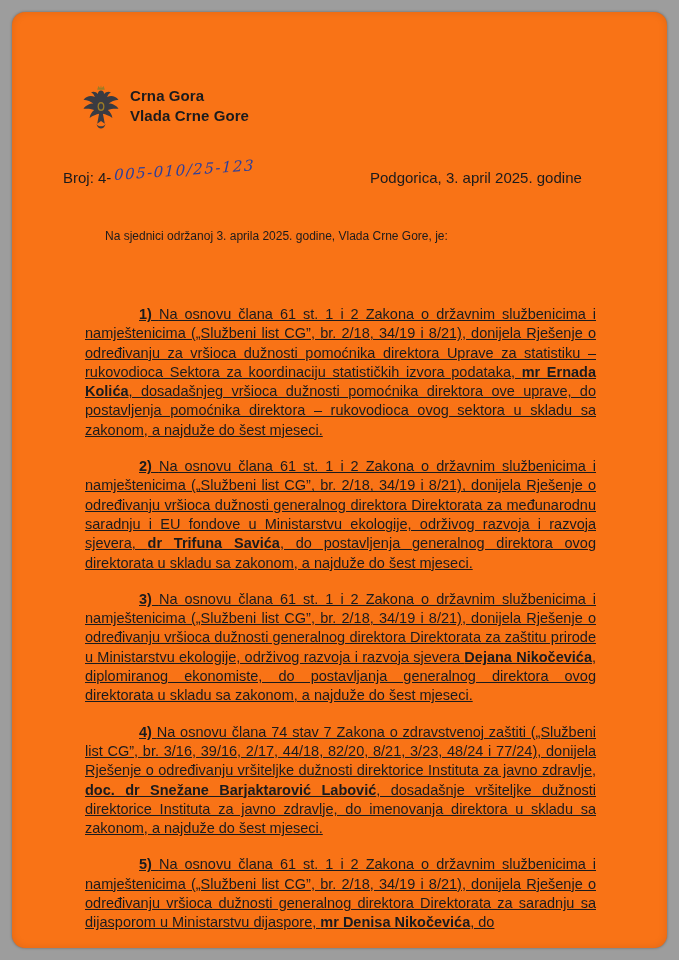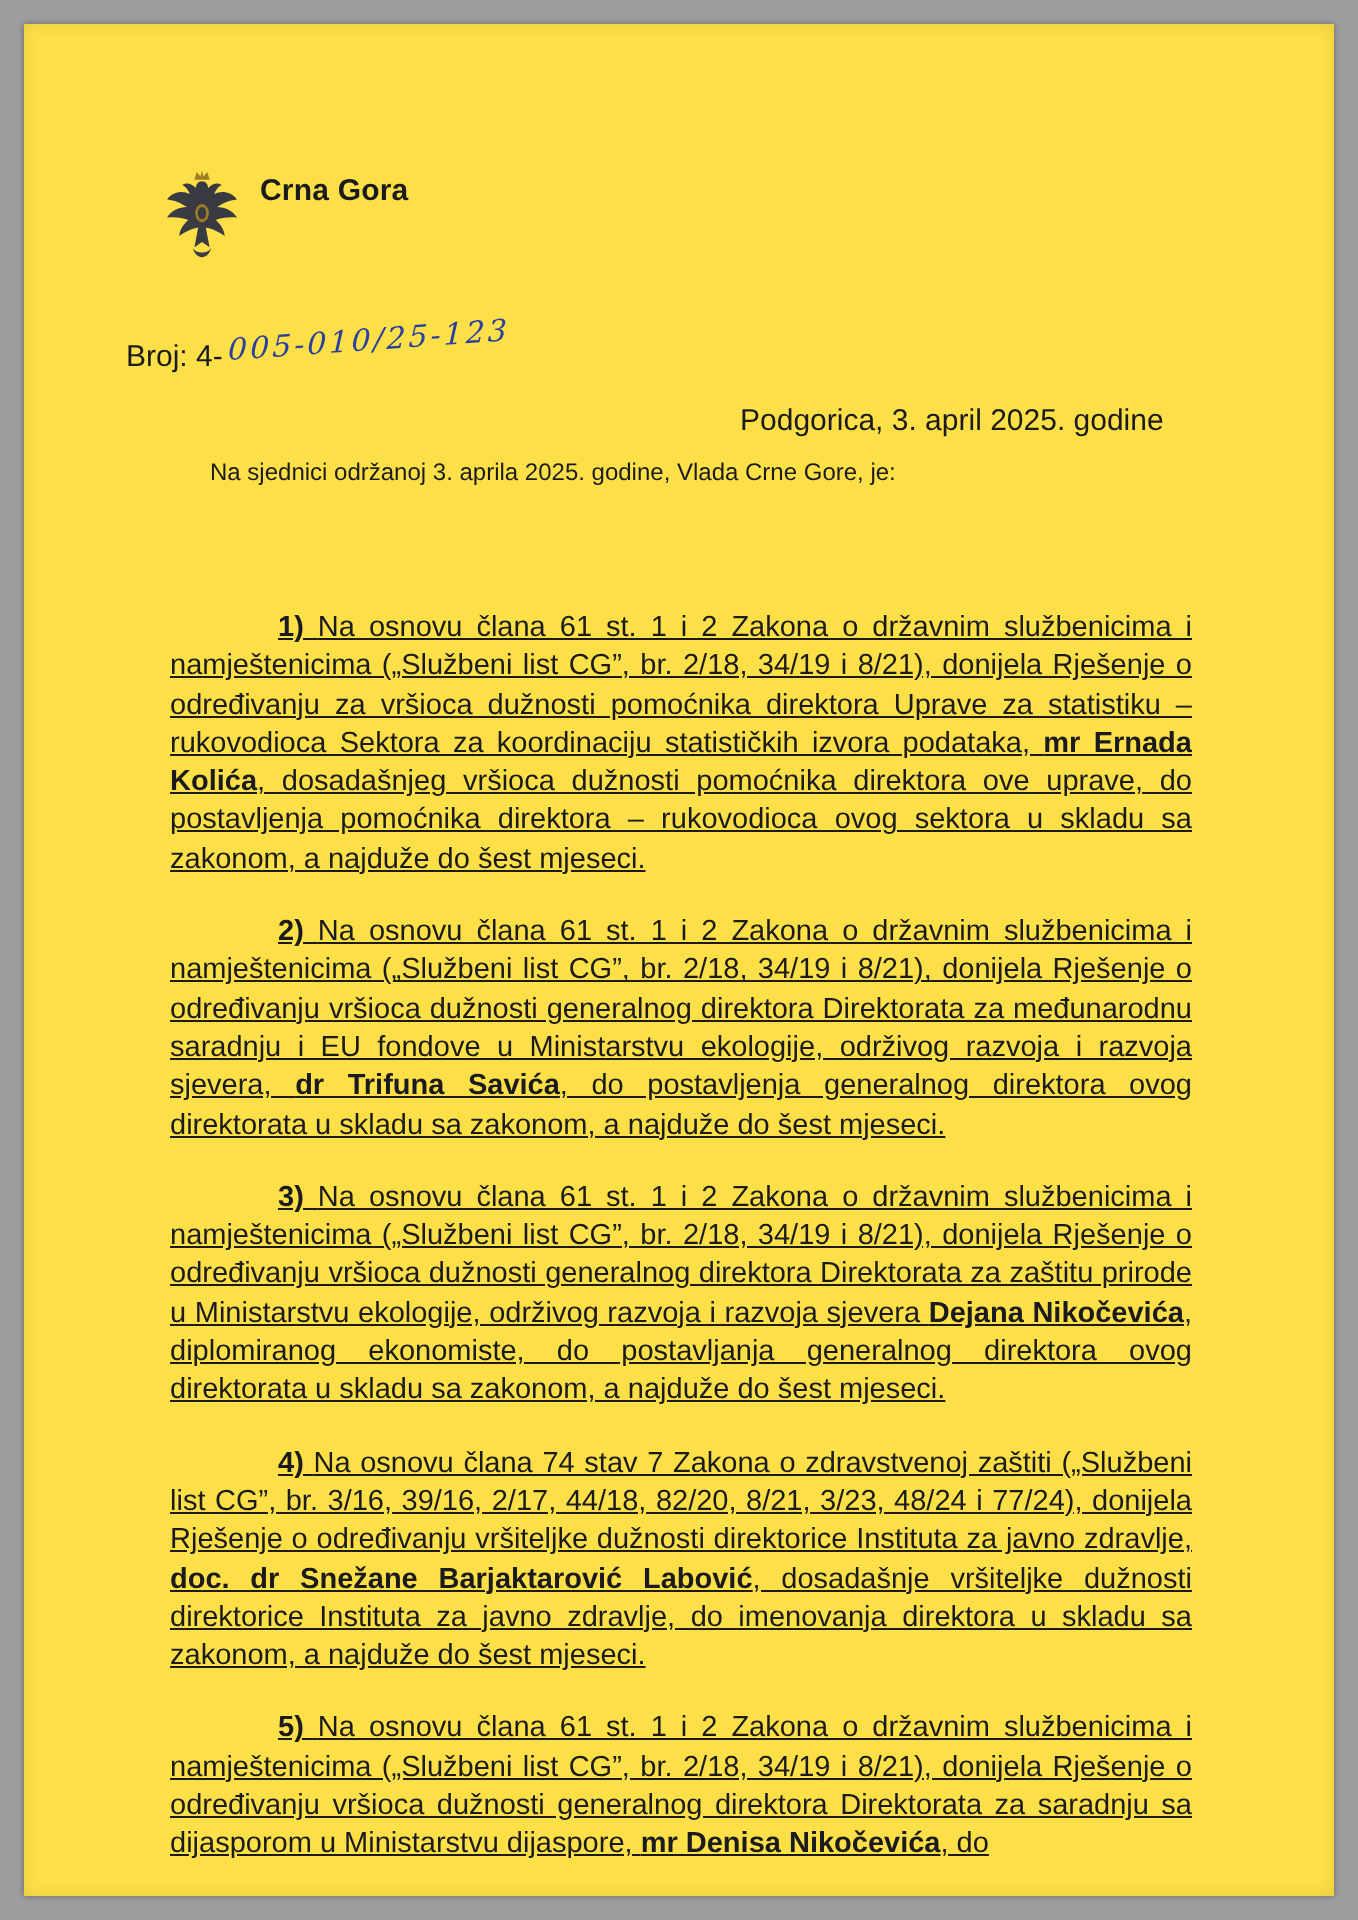--- a/index.html
+++ b/index.html
@@ -7,23 +7,24 @@
     position: relative;
     width: 679px;
     height: 960px;
     background: #9d9d9d;
     overflow: hidden;
     font-family: "Liberation Sans", "DejaVu Sans", sans-serif;
   }
   .page {
     position: absolute;
     left: 12px; top: 12px; right: 12px; bottom: 12px;
-    background: #fde047;
+    background: #f97316;
     box-shadow: inset 0 0 8px rgba(0,0,0,0.10), 0 0 3px rgba(0,0,0,0.35);
     color: #1b1b1d;
+    border-radius: 13px;
   }
   .emblem {
     position: absolute;
     left: 70px; top: 72px;
     width: 38px; height: 58px;
     display: block;
   }
   .letterhead {
     position: absolute;
     left: 118px; top: 74px;
@@ -47,21 +48,20 @@
     font-size: 15px;
     letter-spacing: 1.5px;
     transform: rotate(-4deg) translateY(-3px) skewX(-6deg);
     transform-origin: left bottom;
   }
   .place-date {
     position: absolute;
     left: 358px; top: 157px;
     font-size: 15px;
     white-space: nowrap;
-    margin-top: 33px;
   }
   .intro {
     position: absolute;
     left: 93px; top: 217px;
     font-size: 12px;
   }
   .body {
     position: absolute;
     left: 56px; top: 276px;
     width: 545px;
@@ -89,20 +89,21 @@
                  C77 45 85 41 96 40 C88 30 76 28 66 33 C68 28 71 23 76 21
                  C71 17 63 19 58 25 C58 20 55 16 50 16 Z" fill="#3a3b42"></path>
         <path d="M38 104 C42 112 58 112 62 104 C58 120 42 120 38 104 Z" fill="#3a3b42"></path>
         <ellipse cx="50" cy="58" rx="9" ry="12" fill="#9c7c26"></ellipse>
         <ellipse cx="50" cy="58" rx="5.5" ry="8" fill="#3a3b42"></ellipse>
       </svg>
     </span>
 
     <div class="letterhead">
       <div>Crna Gora</div>
+      <div>Vlada Crne Gore</div>
     </div>
 
     <div class="ref"><span>Broj: 4-</span><span class="handwritten">005-010/25-123</span></div>
 
     <div class="place-date">Podgorica, 3. april 2025. godine</div>
 
     <div class="intro">Na sjednici održanoj 3. aprila 2025. godine, Vlada Crne Gore, je:</div>
 
     <div class="body">
         <p class="para"><span class="b">1) </span><span>Na osnovu člana 61 st. 1 i 2 Zakona o državnim službenicima i namještenicima („Službeni list CG”, br. 2/18, 34/19 i 8/21), donijela Rješenje o određivanju za vršioca dužnosti pomoćnika direktora Uprave za statistiku – rukovodioca Sektora za koordinaciju statističkih izvora podataka, </span><span class="b">mr Ernada Kolića</span><span>, dosadašnjeg vršioca dužnosti pomoćnika direktora ove uprave, do postavljenja pomoćnika direktora – rukovodioca ovog sektora u skladu sa zakonom, a najduže do šest mjeseci.</span></p>

